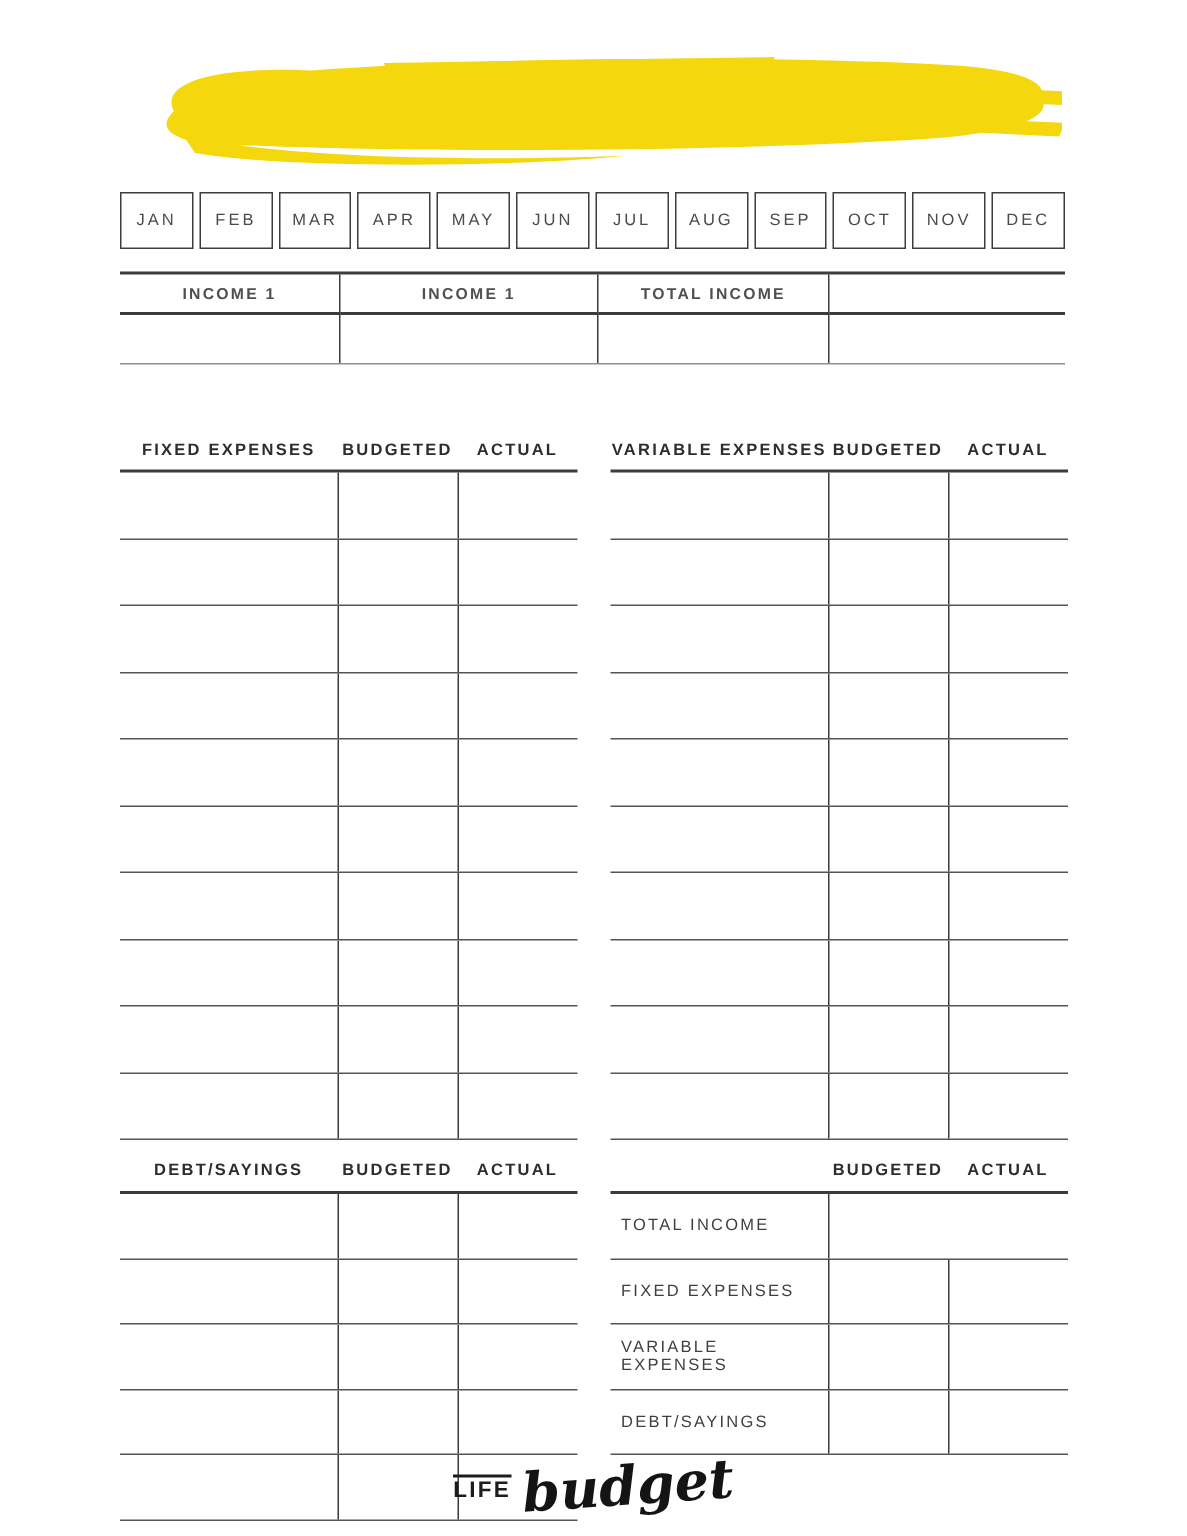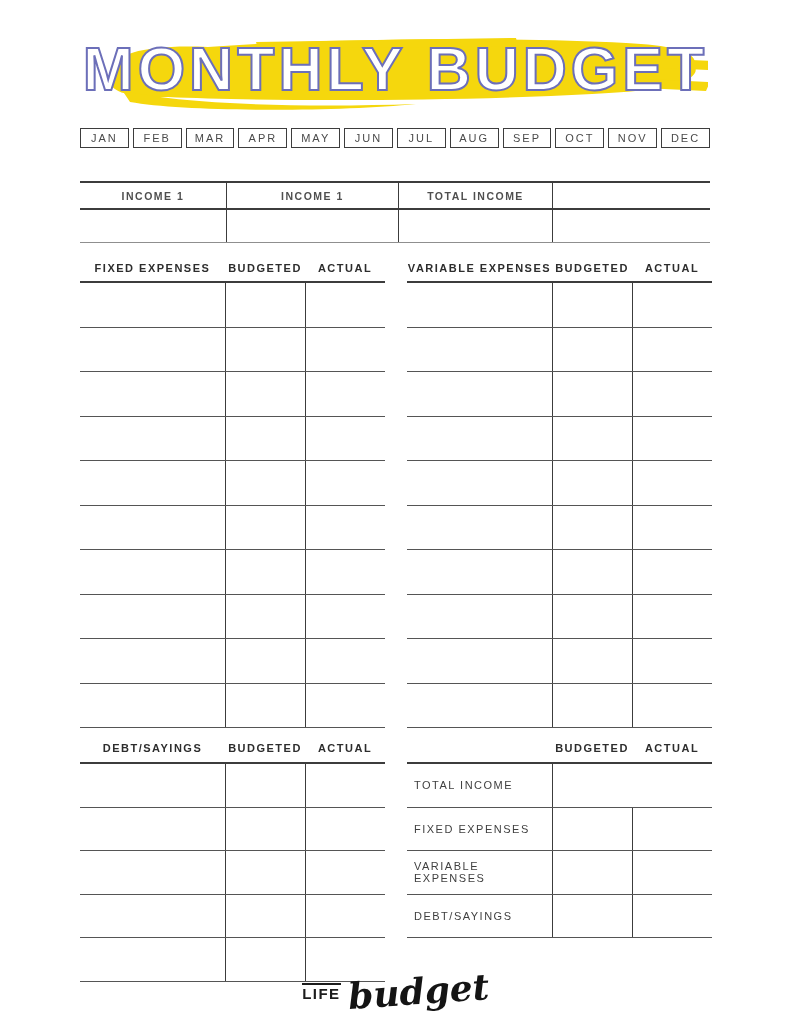--- a/index.html
+++ b/index.html
@@ -11,36 +11,36 @@
   
   .title-wrap{position:absolute;left:0;top:0;width:791px;height:120px;}
   .brush{position:absolute;left:86px;top:34px;width:622px;height:76px;}
   .brush path{fill:var(--highlight-yellow);}
   .title{position:absolute;left:0;top:36px;width:100%;margin:0;text-align:center;
          font-size:61px;font-weight:700;letter-spacing:4px;line-height:66px;
          color:#ffffff;-webkit-text-stroke:2px var(--title-outline);}
   @supports not (-webkit-text-stroke:1px black){ .title{color:var(--title-outline);} }
 
   
-  .months{position:absolute;left:80px;top:128px;width:630px;height:20px;display:flex;gap:4px;}
+  .months{position:absolute;left:80px;top:128px;width:630px;height:38px;display:flex;gap:4px;}
   .month{flex:1;box-sizing:border-box;border:1.5px solid #3d3d3d;display:flex;
          align-items:center;justify-content:center;font-size:11px;letter-spacing:2px;
          color:#4a4a4a;background:#fff;}
 
   
   .income{position:absolute;left:80px;top:181px;width:630px;display:grid;
           grid-template-columns:147px 172px 154px 157px;grid-template-rows:27px 32px;
           border-top:2px solid var(--line-dark);border-bottom:1px solid #8f8f8f;}
   .income>div{box-sizing:border-box;}
   .income>div:not(:nth-child(4n)){border-right:1.2px solid var(--line-dark);}
   .income>div:nth-child(-n+4){border-bottom:2px solid var(--line-dark);display:flex;
           align-items:center;justify-content:center;font-size:10.5px;letter-spacing:1.5px;color:#4f4f4f;font-weight:bold;}
 
   
-  .tsec{position:absolute;width:305px;}
+  .tsec{position:absolute;width:305px;margin-top:32px;}
   #fixed{left:80px;top:260px;}
   #variable{left:407px;top:260px;}
   #debt{left:80px;top:740px;}
   #summary{left:407px;top:740px;}
   .ehead{display:grid;grid-template-columns:145px 80px 80px;height:15px;align-items:center;}
   .ehead span{text-align:center;font-size:11px;font-weight:700;letter-spacing:1.5px;color:#2d2d2d;}
   .etable{margin-top:6px;border-top:2px solid var(--line-dark);}
   #debt .etable,.stable{margin-top:7px;}
   .erow{display:grid;grid-template-columns:145px 80px 80px;border-bottom:1px solid var(--line-mid);}
   .r43 .erow{height:43.5px;}
@@ -74,21 +74,20 @@
 <div class="page" style="--highlight-yellow: #F5D70D; --title-outline: #6C6FB9; --line-dark: #3C3C3C; --line-mid: #555555; --teal: #35A28C;">
 
   <div class="title-wrap">
     <svg class="brush" viewBox="0 0 622 76" preserveAspectRatio="none" aria-hidden="true">
       <path d="M30 40 C20 22 54 10 122 13 C240 4 420 3 540 9 C586 11 614 19 608 31 C618 45 586 57 506 60 C360 68 170 67 82 63 C38 64 14 55 30 40 Z"></path>
       <path d="M36 56 C90 70 210 74 330 70 C250 78 100 78 44 68 Z"></path>
       <path d="M560 24 L648 28 L644 37 L556 33 Z"></path>
       <path d="M540 44 L624 48 L620 57 L536 53 Z"></path>
       <path d="M170 8 L430 4 L432 12 L172 15 Z"></path>
     </svg>
-    <h1 class="title">MONTHLY BUDGET</h1>
   </div>
 
   <div class="months">
       <div class="month">JAN</div>
       <div class="month">FEB</div>
       <div class="month">MAR</div>
       <div class="month">APR</div>
       <div class="month">MAY</div>
       <div class="month">JUN</div>
       <div class="month">JUL</div>

